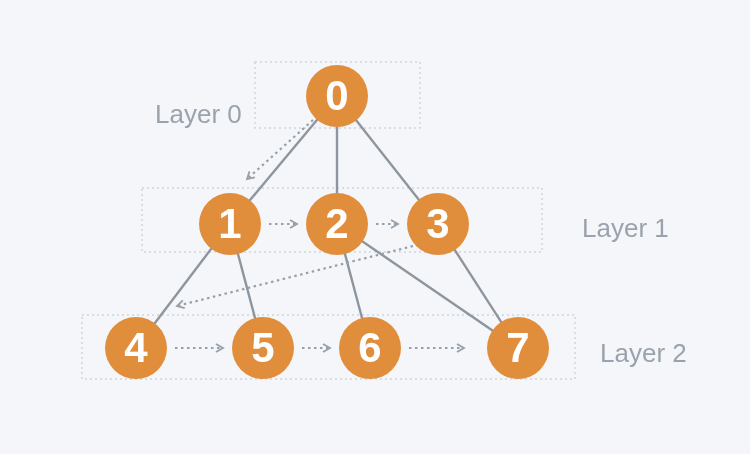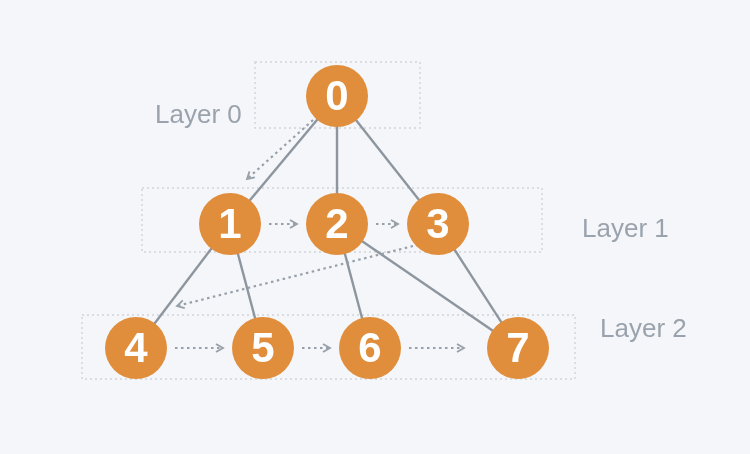--- a/index.html
+++ b/index.html
@@ -39,21 +39,21 @@
   .lbl {
     position: absolute;
     font-size: 26px; line-height: 32px;
     color: #9AA3AD;
     white-space: nowrap;
     user-select: none;
   }
   .lbl-layer0 { left: 155px; top: 84px; margin-top: 14px; }
   .lbl-source { left: 445px; top: 83px; }
   .lbl-layer1 { left: 582px; top: 202px; margin-top: 10px; }
-  .lbl-layer2 { left: 600px; top: 312px; }
+  .lbl-layer2 { left: 600px; top: 337px; }
 </style>
 </head>
 <body>
 
 <div class="stage">
 
   <svg id="edge-layer" viewBox="0 0 750 454" xmlns="http://www.w3.org/2000/svg">
     <defs>
       <marker id="chevron" markerWidth="14" markerHeight="14" refX="9" refY="5" orient="auto" markerUnits="userSpaceOnUse">
         <path d="M2,1 L9,5 L2,9" fill="none" stroke-width="1.8" stroke="#97A0A9"></path>

